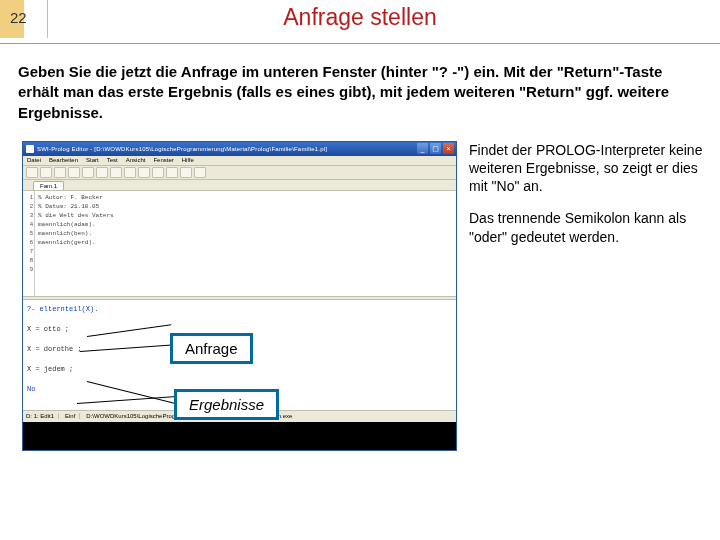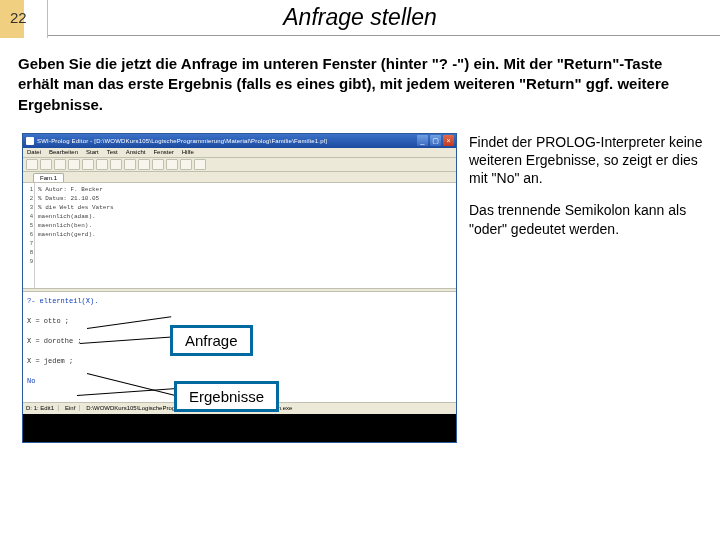--- a/index.html
+++ b/index.html
@@ -7,21 +7,21 @@
     width: 720px;
     height: 540px;
     font-family: Verdana, Arial, sans-serif;
     font-size: 13px;
     color: #000;
     background: #fff;
     position: relative;
   }
   .header {
     position: relative;
-    height: 36px;
+    height: 44px;
     border-bottom: 1px solid #999;
     padding-left: 48px;
   }
   .page-num-box {
     position: absolute;
     left: 0; top: 0;
     width: 48px; height: 38px;
     background: #ffffff;
     border-right: 1px solid #e0c050;
   }
@@ -38,22 +38,21 @@
     font-size: 15px;
     color: #333;
     z-index: 2;
   }
   .title {
     position: absolute;
     left: 0; right: 0;
     top: 4px;
     text-align: center;
     font-size: 23px;
-    color: #000000;
-    font-style: italic;
+    color: #b91c1c;
   }
   .intro {
     padding: 18px 18px 12px 18px;
     font-size: 15px;
     line-height: 1.35;
     font-weight: bold;
   }
   .content-row {
     display: flex;
     padding: 6px 14px 0 22px;
@@ -197,21 +196,21 @@
   
   .callout {
     position: absolute;
     border: 3px solid #0369a1;
     background: #fff;
     font-size: 15px;
     padding: 4px 12px;
     z-index: 5;
   }
   .callout-anfrage { left: 148px; top: 192px; }
-  .callout-ergebnisse { left: 152px; top: 248px; }
+  .callout-ergebnisse { left: 152px; top: 248px; font-style: italic; }
   .lead {
     position: absolute;
     background: #000;
     height: 1px;
     z-index: 4;
   }
   .lead1 { left: 65px; top: 195px; width: 85px; transform: rotate(-8deg); transform-origin: left; }
   .lead2 { left: 58px; top: 210px; width: 92px; transform: rotate(-4deg); transform-origin: left; }
   .lead3 { left: 65px; top: 240px; width: 90px; transform: rotate(14deg); transform-origin: left; }
   .lead4 { left: 55px; top: 262px; width: 100px; transform: rotate(-4deg); transform-origin: left; }

